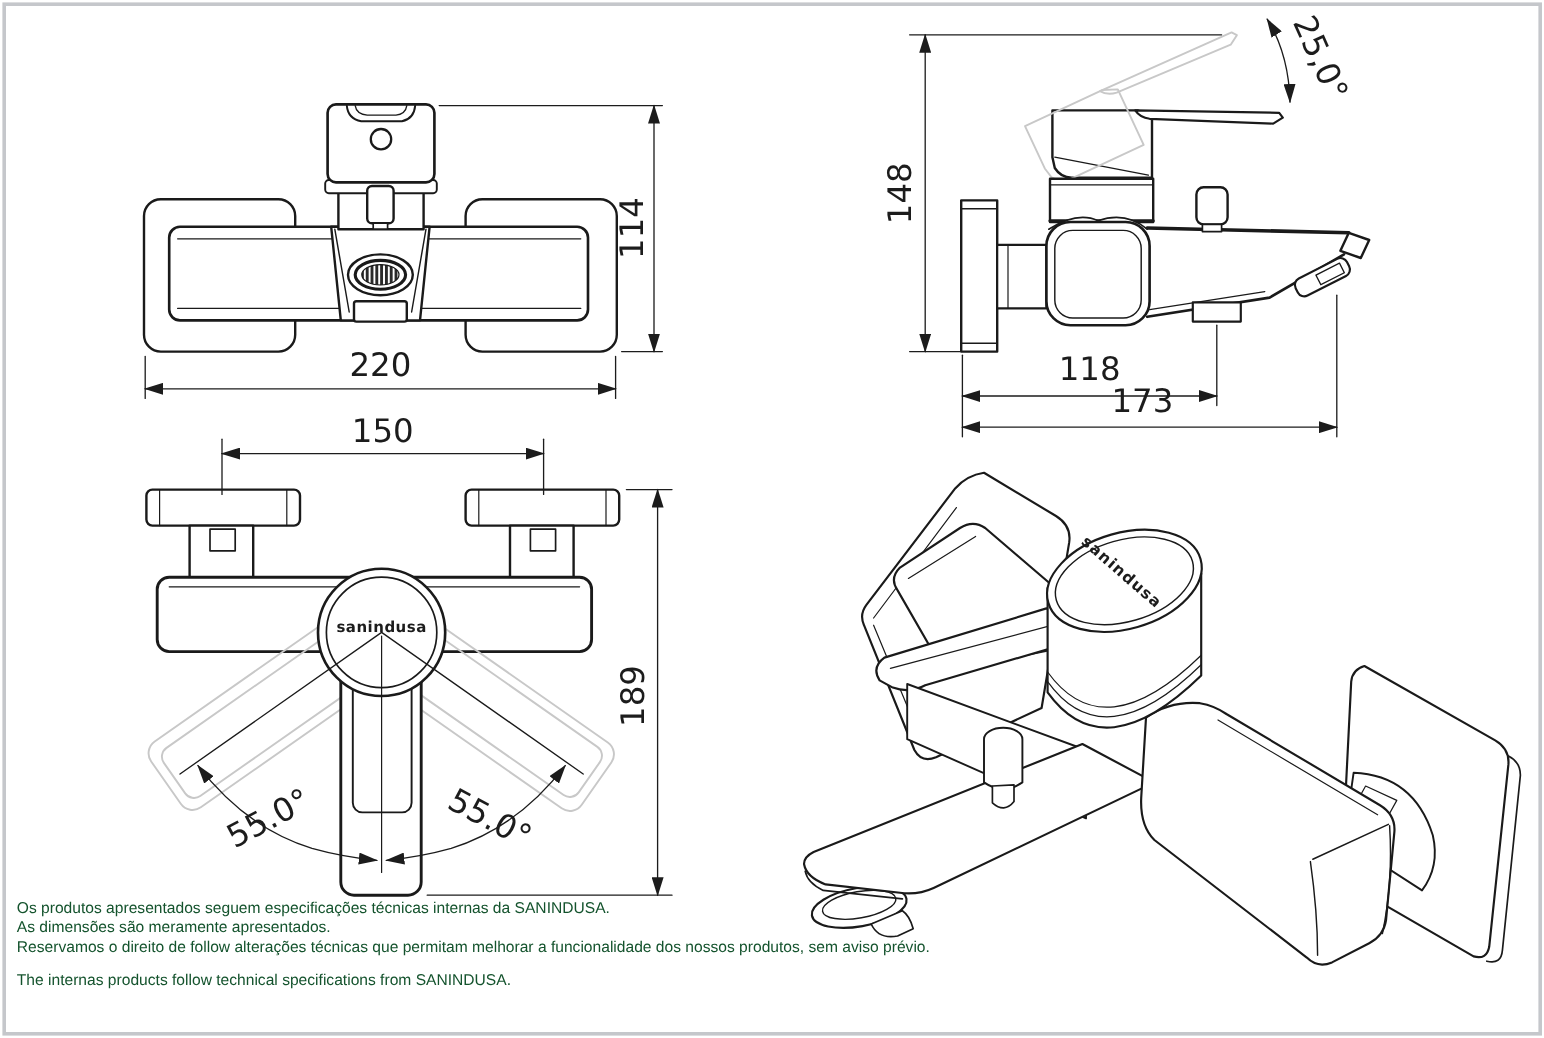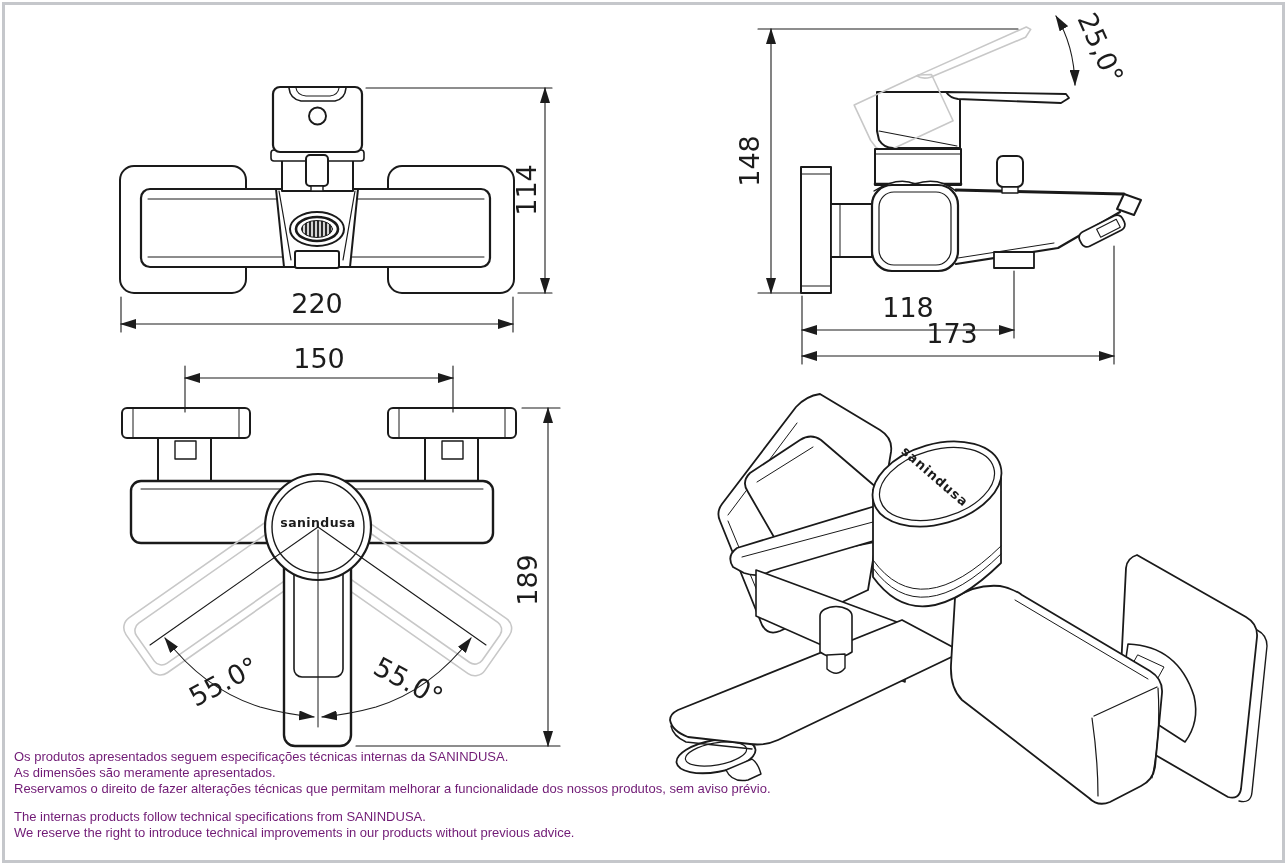--- a/index.html
+++ b/index.html
@@ -2,21 +2,21 @@
 <html><head>
 <meta charset="utf-8">
 <style>
   html,body{margin:0;padding:0;background:#ffffff;}
   .page{position:relative;width:1287px;height:865px;background:#ffffff;overflow:hidden;
         font-family:"Liberation Sans",sans-serif;}
   .frame{position:absolute;inset:2px;border:3px solid #c5c7cb;pointer-events:none;}
   svg{position:absolute;left:0;top:0;}
   svg text{font-family:"DejaVu Sans",sans-serif;fill:#1c1c1c;}
   .dim{font-size:27px;}
-  .footer{position:absolute;left:14px;top:749px;color:#701a75;font-size:13px;line-height:16.2px;}
+  .footer{position:absolute;left:14px;top:749px;color:#14532d;font-size:13px;line-height:16.2px;}
   .footer .block2{margin-top:11px;}
   .brand-top{font-size:12.5px;font-weight:bold;letter-spacing:.4px;}
   .brand-iso{font-size:13px;font-weight:bold;letter-spacing:1px;}
 </style>
 </head>
 <body>
 
 <div class="page">
   <div class="frame"></div>
 
@@ -228,17 +228,16 @@
       <path d="M873,568 Q920,633 1001,554" stroke-width="1"></path>
       <ellipse cx="937" cy="484" rx="66" ry="40" fill="#fff" stroke-width="1.8" transform="rotate(-16 937 484)"></ellipse>
       <ellipse cx="937" cy="484" rx="59" ry="34" stroke-width="1.2" transform="rotate(-16 937 484)"></ellipse>
       <text class="brand-iso" text-anchor="middle" transform="translate(932 480) rotate(41)" stroke="none">sanindusa</text>
     </g>
   </svg>
 
   <div class="footer">
     <div>Os produtos apresentados seguem especificações técnicas internas da SANINDUSA.</div>
     <div>As dimensões são meramente apresentados.</div>
-    <div>Reservamos o direito de fazer alterações técnicas que permitam melhorar a funcionalidade dos nossos produtos, sem aviso prévio.</div>
+    <div>Reservamos o direito de follow alterações técnicas que permitam melhorar a funcionalidade dos nossos produtos, sem aviso prévio.</div>
     <div class="block2">The internas products follow technical specifications from SANINDUSA.</div>
-    <div>We reserve the right to introduce technical improvements in our products without previous advice.</div>
   </div>
 </div>
 
 </body></html>

